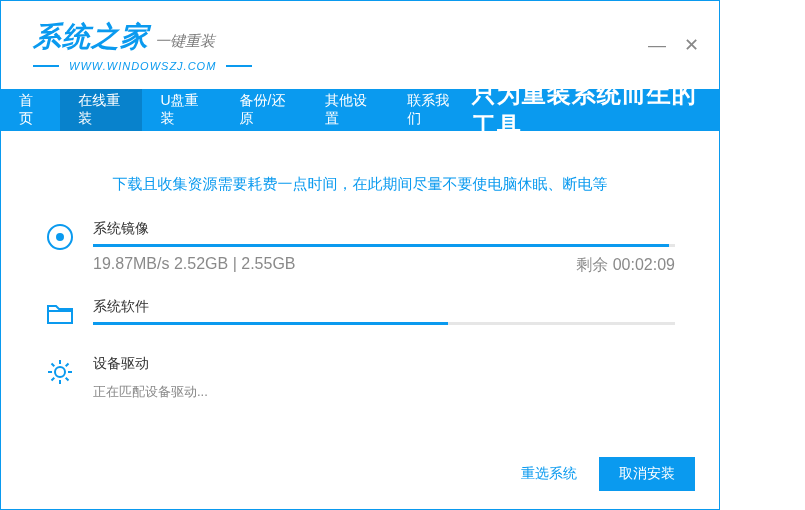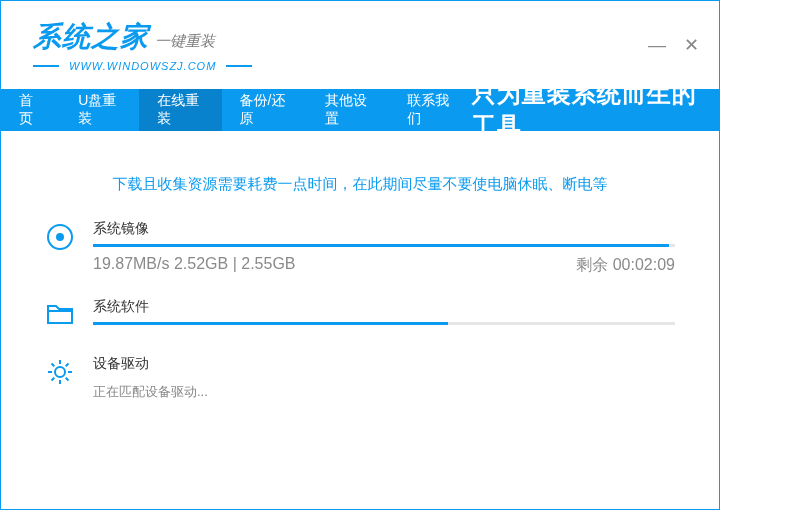--- a/index.html
+++ b/index.html
@@ -54,25 +54,25 @@
     <div class="winctrl">
       <span>—</span>
       <span>✕</span>
     </div>
   </div>
 
   <div class="navbar">
     <div class="nav-item">
         <span>首页</span>
       </div>
+    <div class="nav-item active">
+        <span>在线重装</span>
+      </div>
     <div class="nav-item">
         <span>U盘重装</span>
-      </div>
-    <div class="nav-item active">
-        <span>在线重装</span>
       </div>
     <div class="nav-item">
         <span>备份/还原</span>
       </div>
     <div class="nav-item">
         <span>其他设置</span>
       </div>
     <div class="nav-item">
         <span>联系我们</span>
       </div>
@@ -124,14 +124,18 @@
         </svg>
       </div>
       <div class="task-body">
         <div class="task-title">设备驱动</div>
         <div class="task-msg">正在匹配设备驱动...</div>
       </div>
     </div>
 
   </div>
 
+  <div class="footer">
+    <span class="link-btn">重选系统</span>
+    <button class="primary-btn">取消安装</button>
+  </div>
 
 </div>
 
 </body></html>

